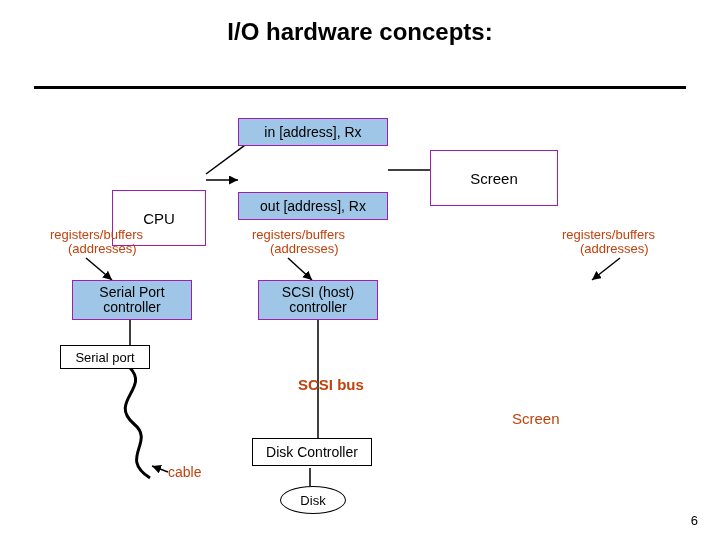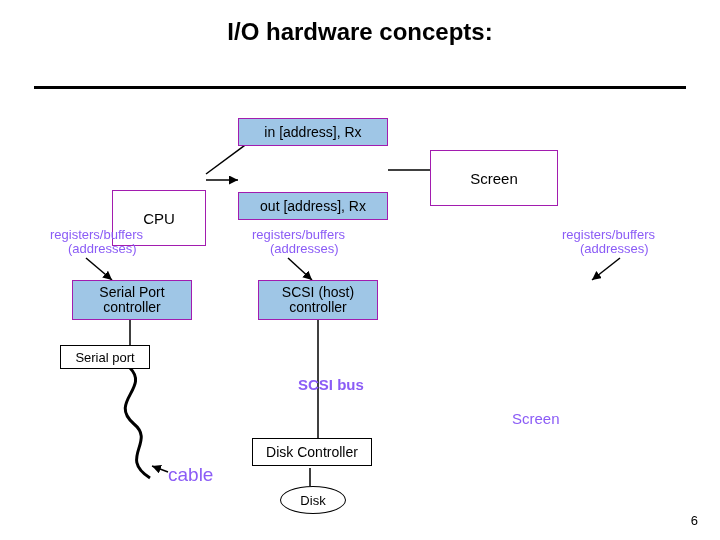--- a/index.html
+++ b/index.html
@@ -43,21 +43,21 @@
     align-items: center;
     justify-content: center;
     box-sizing: border-box;
   }
   .box.lightblue { background: #9fc6e6; }
   .box.thin { border: 1px solid #000; }
   .twoLine { line-height: 1.1; }
   .label {
     position: absolute;
     font-size: 13px;
-    color: #8b5cf6;
+    color: #c2410c;
     white-space: nowrap;
   }
   .label.two { line-height: 1.05; }
   .pagenum {
     position: absolute;
     right: 22px;
     bottom: 12px;
     font-size: 13px;
   }
   svg.overlay {
@@ -161,21 +161,21 @@
   </div>
 
   <div class="box thin" style="left:252px; top:438px; width:120px; height:28px; font-size:14px;">
     <span>Disk Controller</span>
   </div>
 
   <div style="position:absolute; left:280px; top:486px; width:64px; height:26px; border:1px solid #000; border-radius:50%/50%; display:flex; align-items:center; justify-content:center; font-size:13px; background:#fff;">
     <span>Disk</span>
   </div>
 
-  <div class="label" style="left:168px; top:464px; font-size:19px;">
+  <div class="label" style="left:168px; top:464px; font-size:14px;">
     <span>cable</span>
   </div>
 
   <div class="pagenum">
     <span>6</span>
   </div>
 
 </div>
 
 </body></html>

